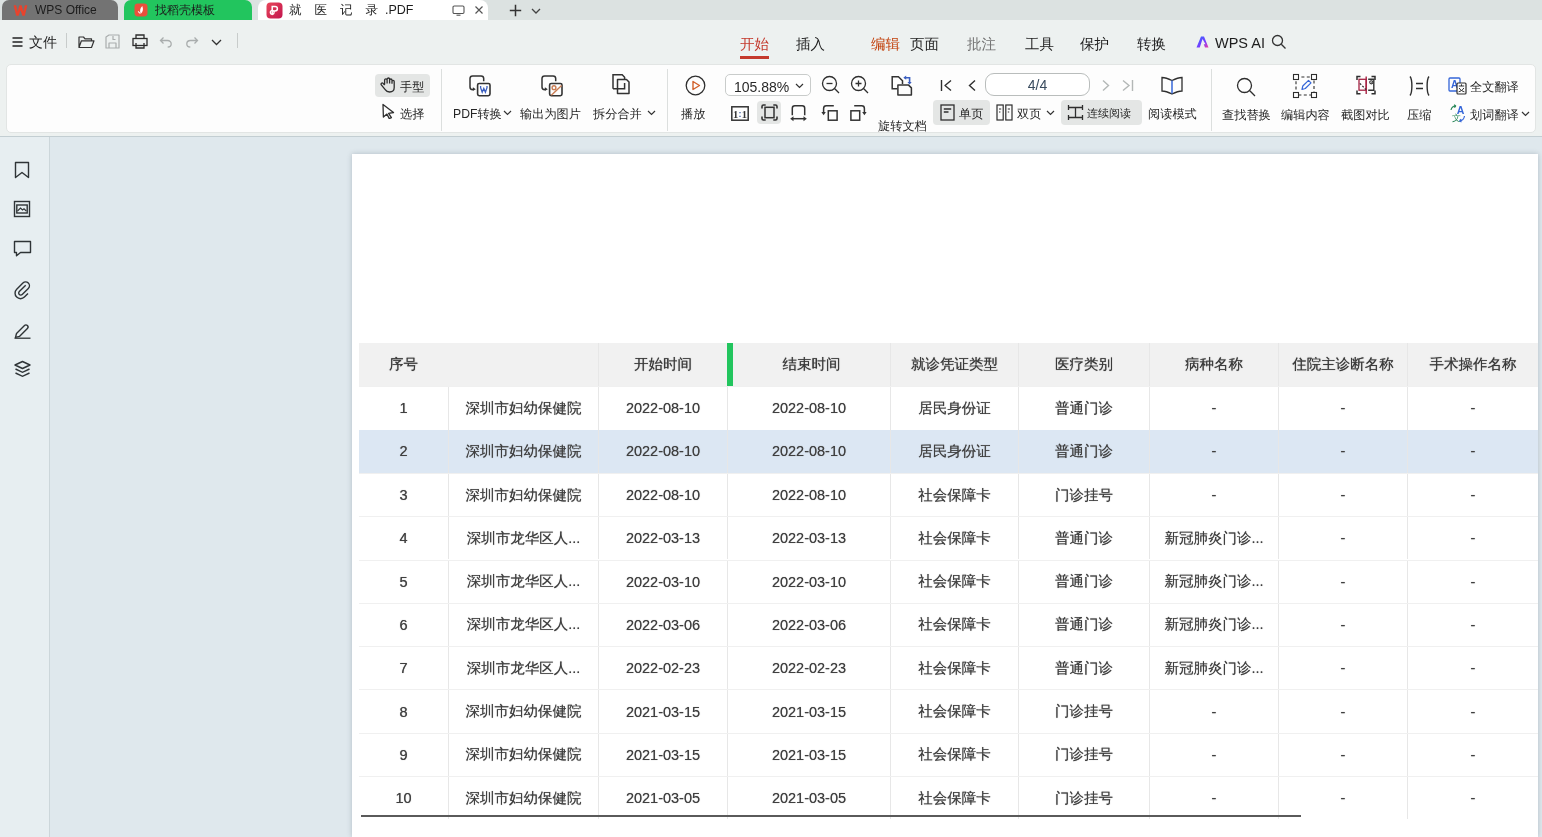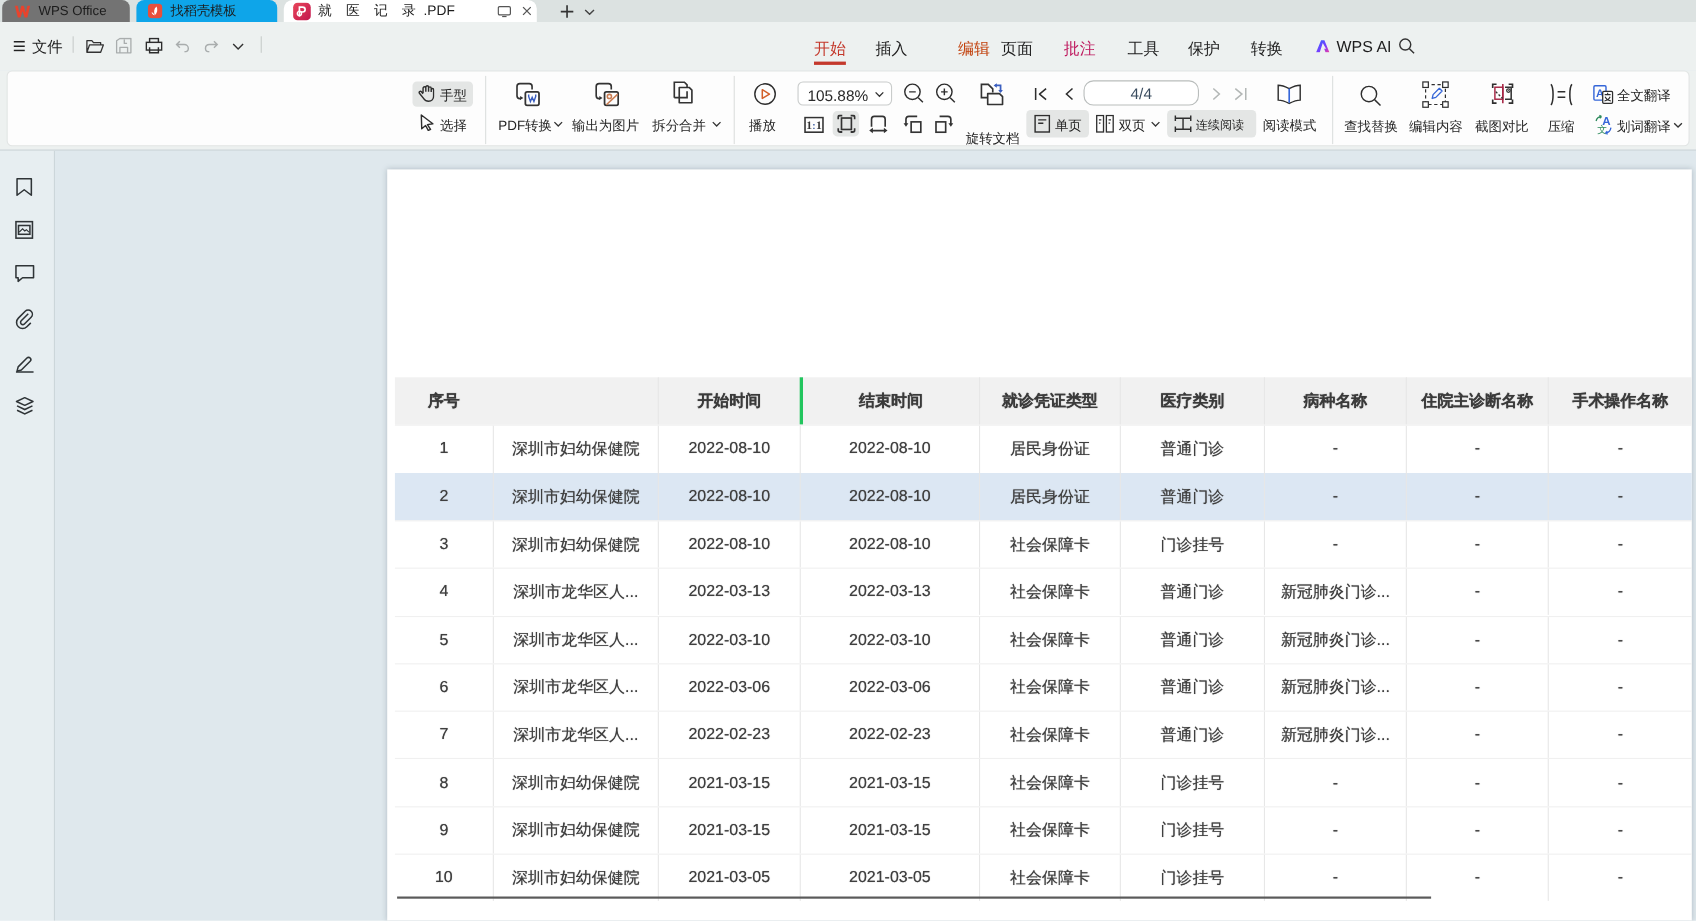--- a/index.html
+++ b/index.html
@@ -14,33 +14,33 @@
   .lbl { position:absolute; font-size:12.2px; color:#252525; white-space:nowrap; }
   .graybtn { position:absolute; background:#e4e6e5; border-radius:4px; }
   .vsep { position:absolute; width:1px; background:#dcdfde; }
   svg { display:block; position:absolute; }
   #sidebar { position:absolute; left:0; top:137px; width:50px; height:700px; background:#e7eef1; border-right:1px solid #ccd6da; }
   #docarea { position:absolute; left:50px; top:137px; width:1492px; height:700px; background:#dfe8ed; }
   #page { position:absolute; left:302px; top:17px; width:1186px; height:683px; background:#fff; box-shadow:0 0 5px rgba(60,80,95,.28); }
   #tbl { position:absolute; left:7px; top:189px; width:1179px; height:494px; }
   .row { position:absolute; left:0; width:1179px; height:43.3px; }
   .cell { position:absolute; top:0; height:100%; display:flex; align-items:center; justify-content:center; font-size:14.5px; color:#3f3f3f; white-space:nowrap; overflow:hidden; text-shadow:0 0 0.7px rgba(70,70,70,.85); }
-  .hdr .cell { font-weight:bold; color:#3a3a3a; text-shadow:0 0 0.8px rgba(55,55,55,.9); }
+  .hdr .cell { font-weight:normal; color:#3a3a3a; text-shadow:0 0 0.8px rgba(55,55,55,.9); }
 </style>
 </head>
 <body>
 <div id="app">
   <div id="tabbar">
 <div class="tab" style="left:2px;width:116px;background:#737373;">
         <svg style="position:static;margin:0 7px 0 11px;" width="15" height="13" viewBox="0 0 15 13" fill="none">
           <path d="M0.6 1.2 L3.2 11.8 L5.6 11.8 L7.5 6.3 L9.4 11.8 L11.8 11.8 L14.4 1.2 L11.9 1.2 L10.4 7.6 L8.6 1.2 L6.4 1.2 L4.6 7.6 L3.1 1.2 Z" fill="#e8432d"></path>
         </svg>
         <span>WPS Office</span>
       </div>
-<div class="tab" style="left:124px;width:128px;background:#0ea5e9;">
+<div class="tab" style="left:124px;width:128px;background:#22c55e;">
         <svg style="position:static;margin:0 7px 0 10px;" width="14" height="14" viewBox="0 0 14 14" fill="none">
           <rect x="0.5" y="0.5" width="13" height="13" rx="3.4" fill="#e94f3c"></rect>
           <path d="M6.8 10.8 C5.5 8.2 5.9 5 8.3 3 C9.6 5.8 9 9 6.8 10.8 Z" fill="#fff"></path>
           <path d="M6.6 10.9 C5.9 9.3 4.9 8.4 3.8 8.1 C4.1 9.6 5.2 10.8 6.6 10.9 Z" fill="#fff"></path>
         </svg>
         <span>找稻壳模板</span>
       </div>
 <div class="tab" style="left:258px;width:230px;background:#ffffff;border-radius:8px 8px 0 0;">
         <svg style="position:static;margin:0 6px 0 8px;" width="17" height="17" viewBox="0 0 17 17" fill="none">
           <rect x="0.5" y="0.5" width="16" height="16" rx="4" fill="url(#pdg)"></rect>
@@ -94,21 +94,21 @@
       </svg>
 <svg style="position:absolute;left:211px;top:19px;" width="11" height="7" viewBox="0 0 11 7" fill="none">
         <path d="M1 1 L5.5 5.5 L10 1" stroke="#333" stroke-width="1.3"></path>
       </svg>
 <div class="vsep" style="left:237px;top:13px;height:15px;background:#c8cccb;"></div>
 <div class="abs" style="left:740px;top:15px;font-size:14.5px;color:#c4392c;">开始</div>
 <div class="abs" style="left:740px;top:36px;width:29px;height:2.5px;background:#c4392c;"></div>
 <div class="abs" style="left:796px;top:15px;font-size:14.5px;color:#1d1d1d;">插入</div>
 <div class="abs" style="left:871px;top:15px;font-size:14.5px;color:#c2410c;">编辑</div>
 <div class="abs" style="left:910px;top:15px;font-size:14.5px;color:#1d1d1d;">页面</div>
-<div class="abs" style="left:967px;top:15px;font-size:14.5px;color:#be185d;">批注</div>
+<div class="abs" style="left:967px;top:15px;font-size:14.5px;color:#737373;">批注</div>
 <div class="abs" style="left:1025px;top:15px;font-size:14.5px;color:#1d1d1d;">工具</div>
 <div class="abs" style="left:1080px;top:15px;font-size:14.5px;color:#1d1d1d;">保护</div>
 <div class="abs" style="left:1137px;top:15px;font-size:14.5px;color:#1d1d1d;">转换</div>
 <svg style="position:absolute;left:1196px;top:16px;" width="13" height="12" viewBox="0 0 13 12" fill="none">
         <defs>
           <linearGradient id="ai1" x1="0" y1="0" x2="1" y2="1">
             <stop offset="0" stop-color="#2f6bff"></stop>
             <stop offset="0.6" stop-color="#7a3bff"></stop>
             <stop offset="1" stop-color="#ef3ea0"></stop>
           </linearGradient>
@@ -339,21 +339,21 @@
           <path d="M2.5 13 L9.5 16.3 L16.5 13" stroke="#2f3437" stroke-width="1.4" fill="none"></path>
         </svg>
       </div>
   </div>
   <div id="docarea">
     <div id="page">
       <div id="tbl">
 <div class="row hdr" style="top:0.0px;background:#f1f1f1;">
   <div class="cell" style="left:0px;width:89px;">序号</div>
   <div class="cell" style="left:239px;width:129px;border-left:1px solid #e7e7e7;">开始时间</div>
-  <div class="cell" style="left:368px;width:163px;border-left:3px solid #22c55e;">结束时间</div>
+  <div class="cell" style="left:368px;width:163px;border-left:6px solid #22c55e;">结束时间</div>
   <div class="cell" style="left:659px;width:131px;border-left:1px solid #e7e7e7;">医疗类别</div>
   <div class="cell" style="left:531px;width:128px;border-left:1px solid #e7e7e7;">就诊凭证类型</div>
   <div class="cell" style="left:790px;width:129px;border-left:1px solid #e7e7e7;">病种名称</div>
   <div class="cell" style="left:919px;width:129px;border-left:1px solid #e7e7e7;">住院主诊断名称</div>
   <div class="cell" style="left:1048px;width:131px;border-left:1px solid #e7e7e7;">手术操作名称</div>
 </div>
 <div class="row" style="top:43.3px;border-top:1px solid #f0f0f0;">
   <div class="cell" style="left:0px;width:89px;">1</div>
   <div class="cell" style="left:89px;width:150px;border-left:1px solid #e7e7e7;">深圳市妇幼保健院</div>
   <div class="cell" style="left:239px;width:129px;border-left:1px solid #e7e7e7;">2022-08-10</div>

